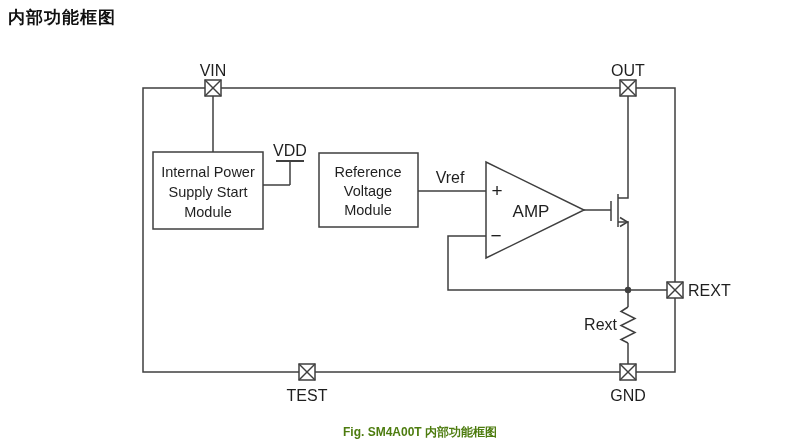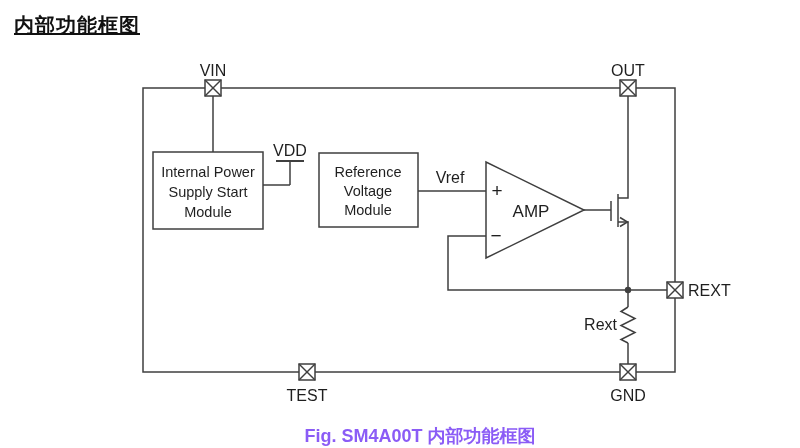--- a/index.html
+++ b/index.html
@@ -8,43 +8,42 @@
     width: 800px;
     height: 448px;
     background: #ffffff;
     font-family: "Liberation Sans", "DejaVu Sans", sans-serif;
     overflow: hidden;
   }
   .title {
     position: absolute;
     left: 8px;
     top: 6px;
-    margin: 6px;
-    font-size: 20px;
+    margin: 0;
+    font-size: 17px;
     font-weight: bold;
     color: #111111;
     letter-spacing: 1px;
-    text-decoration: underline;
   }
   .diagram-svg {
     position: absolute;
     left: 0;
     top: 0;
   }
   .caption {
     position: absolute;
     top: 424px;
     left: 0;
     width: 100%;
     box-sizing: border-box;
     padding-left: 40px;
     text-align: center;
-    font-size: 18px;
+    font-size: 12px;
     font-weight: bold;
-    color: #8b5cf6;
+    color: #4d7c0f;
   }
   svg text {
     fill: #1f1f1f;
     font-family: "Liberation Sans", "DejaVu Sans", sans-serif;
   }
   .blk-label { font-size: 14.5px; }
   .pin-label { font-size: 16px; }
   .net-label { font-size: 16px; }
   .amp-label { font-size: 17px; }
   .sign-label { font-size: 19px; }

